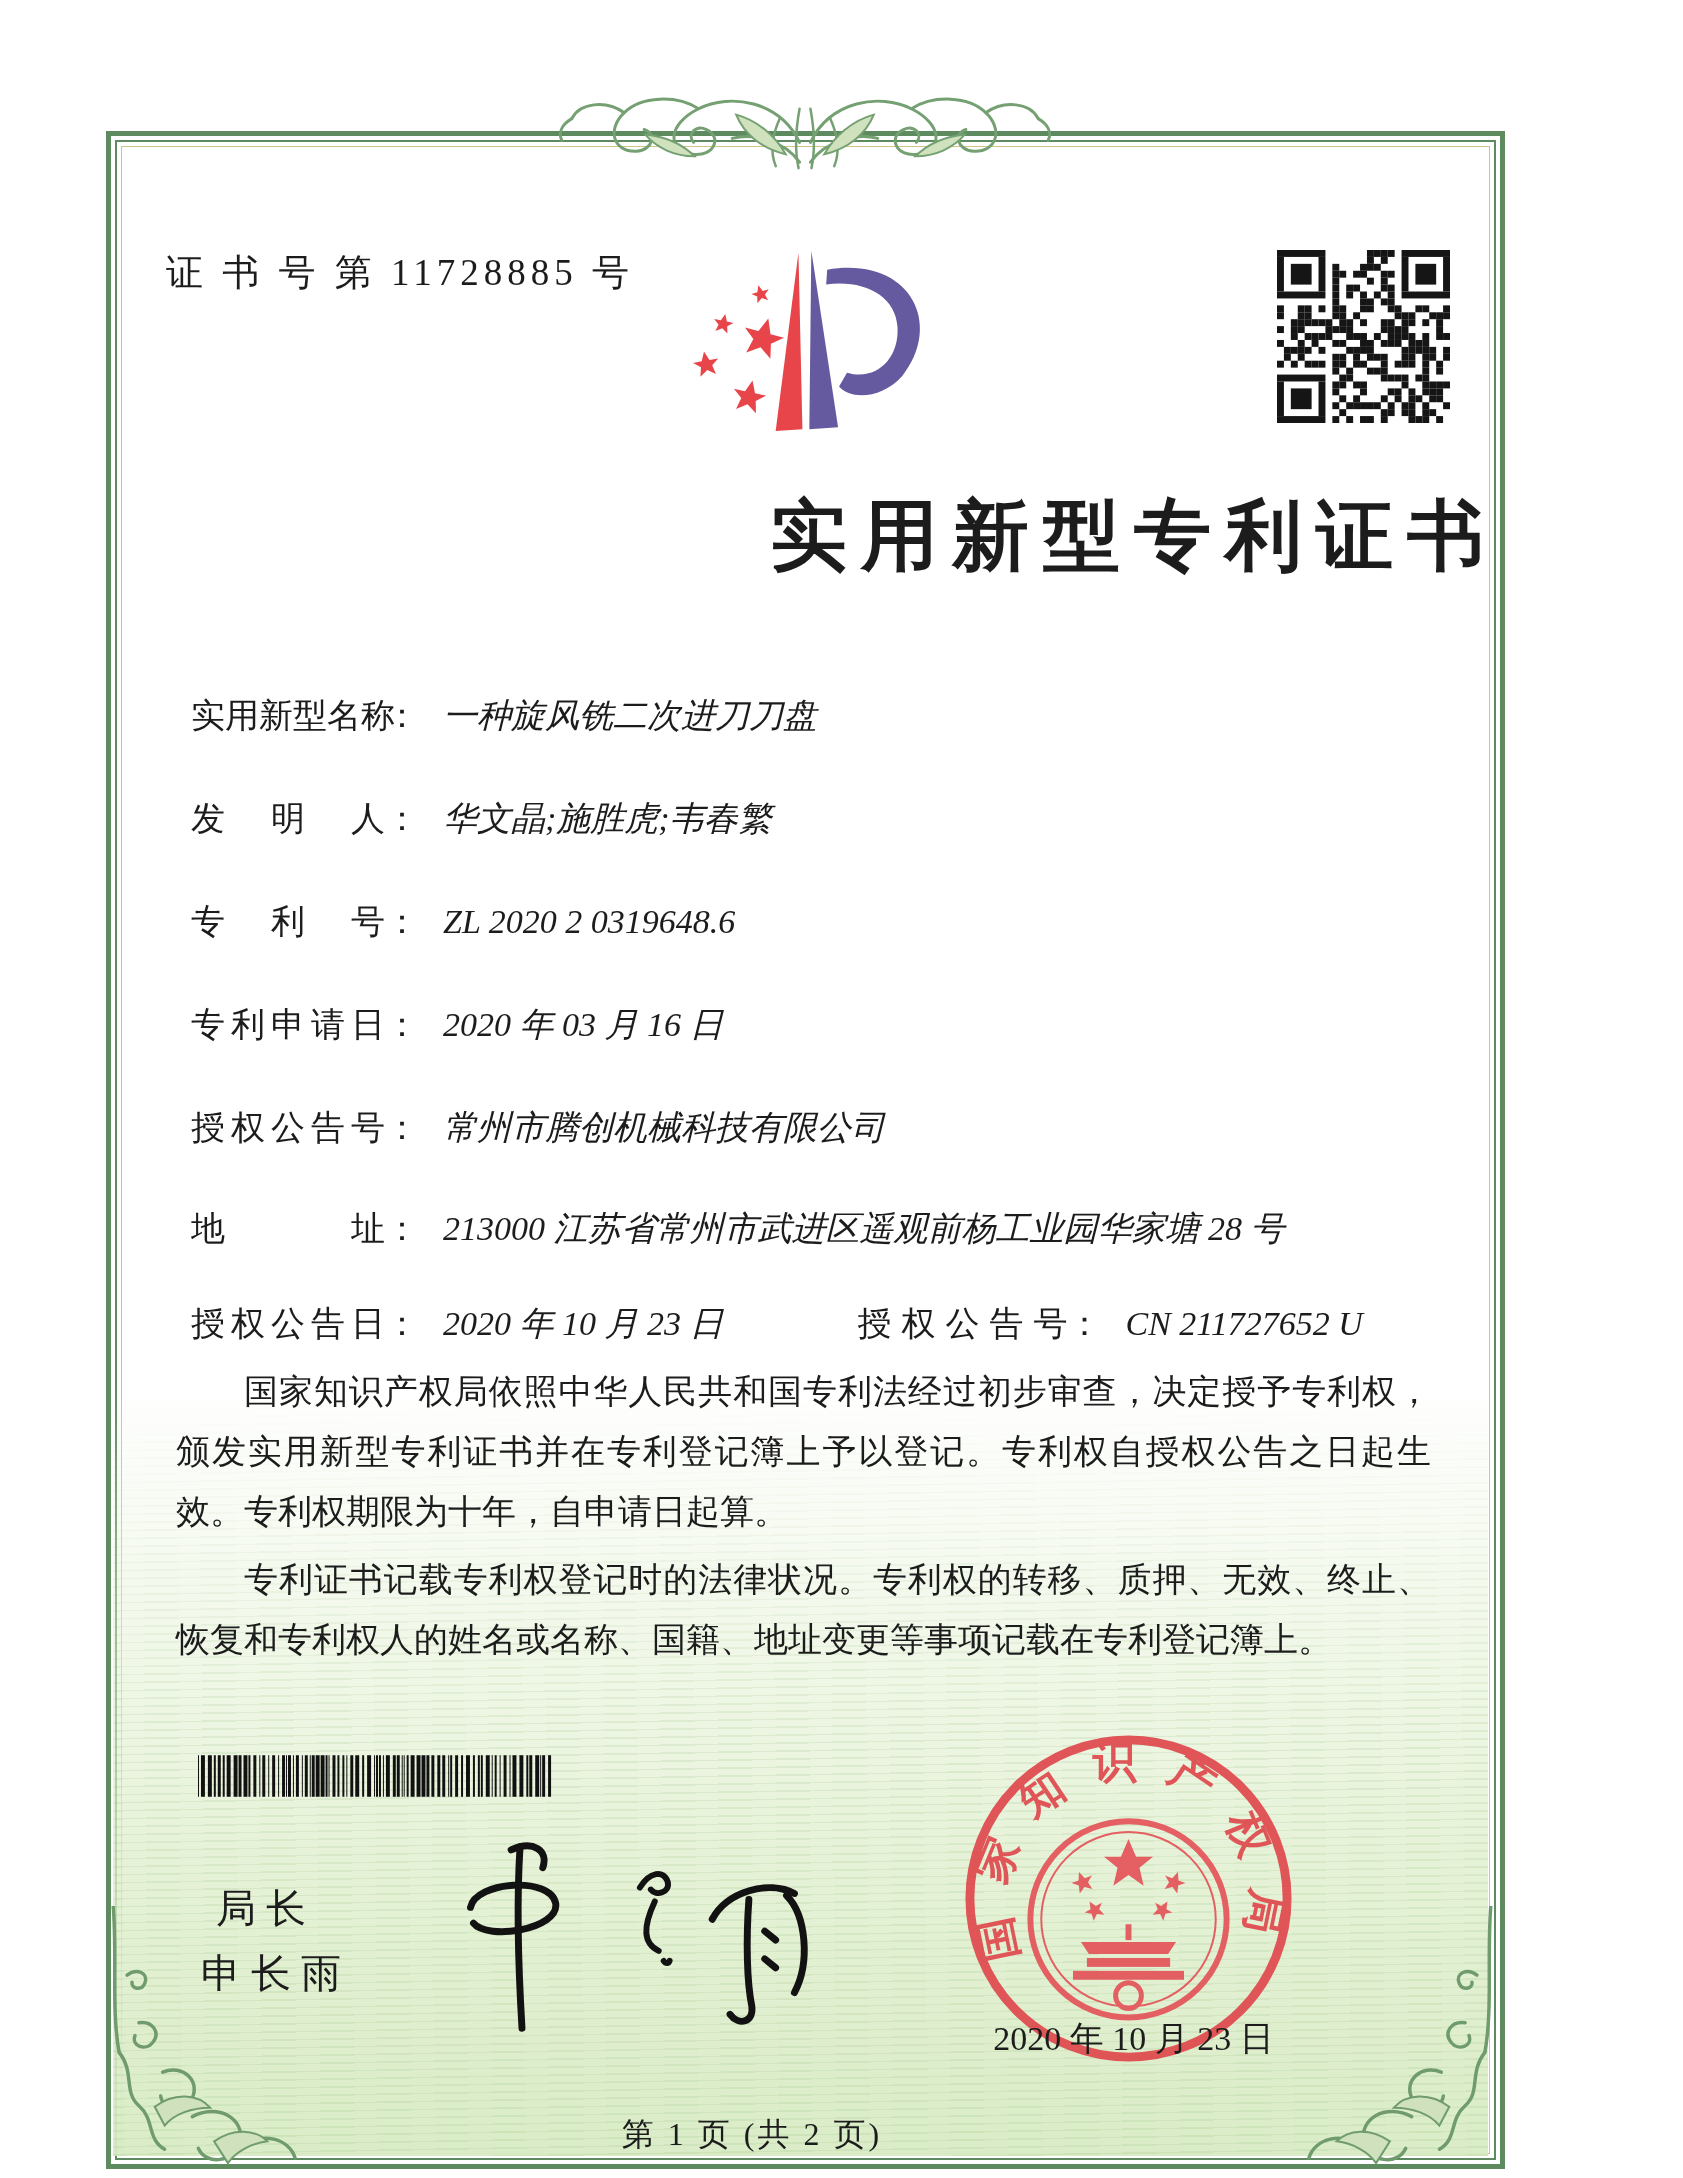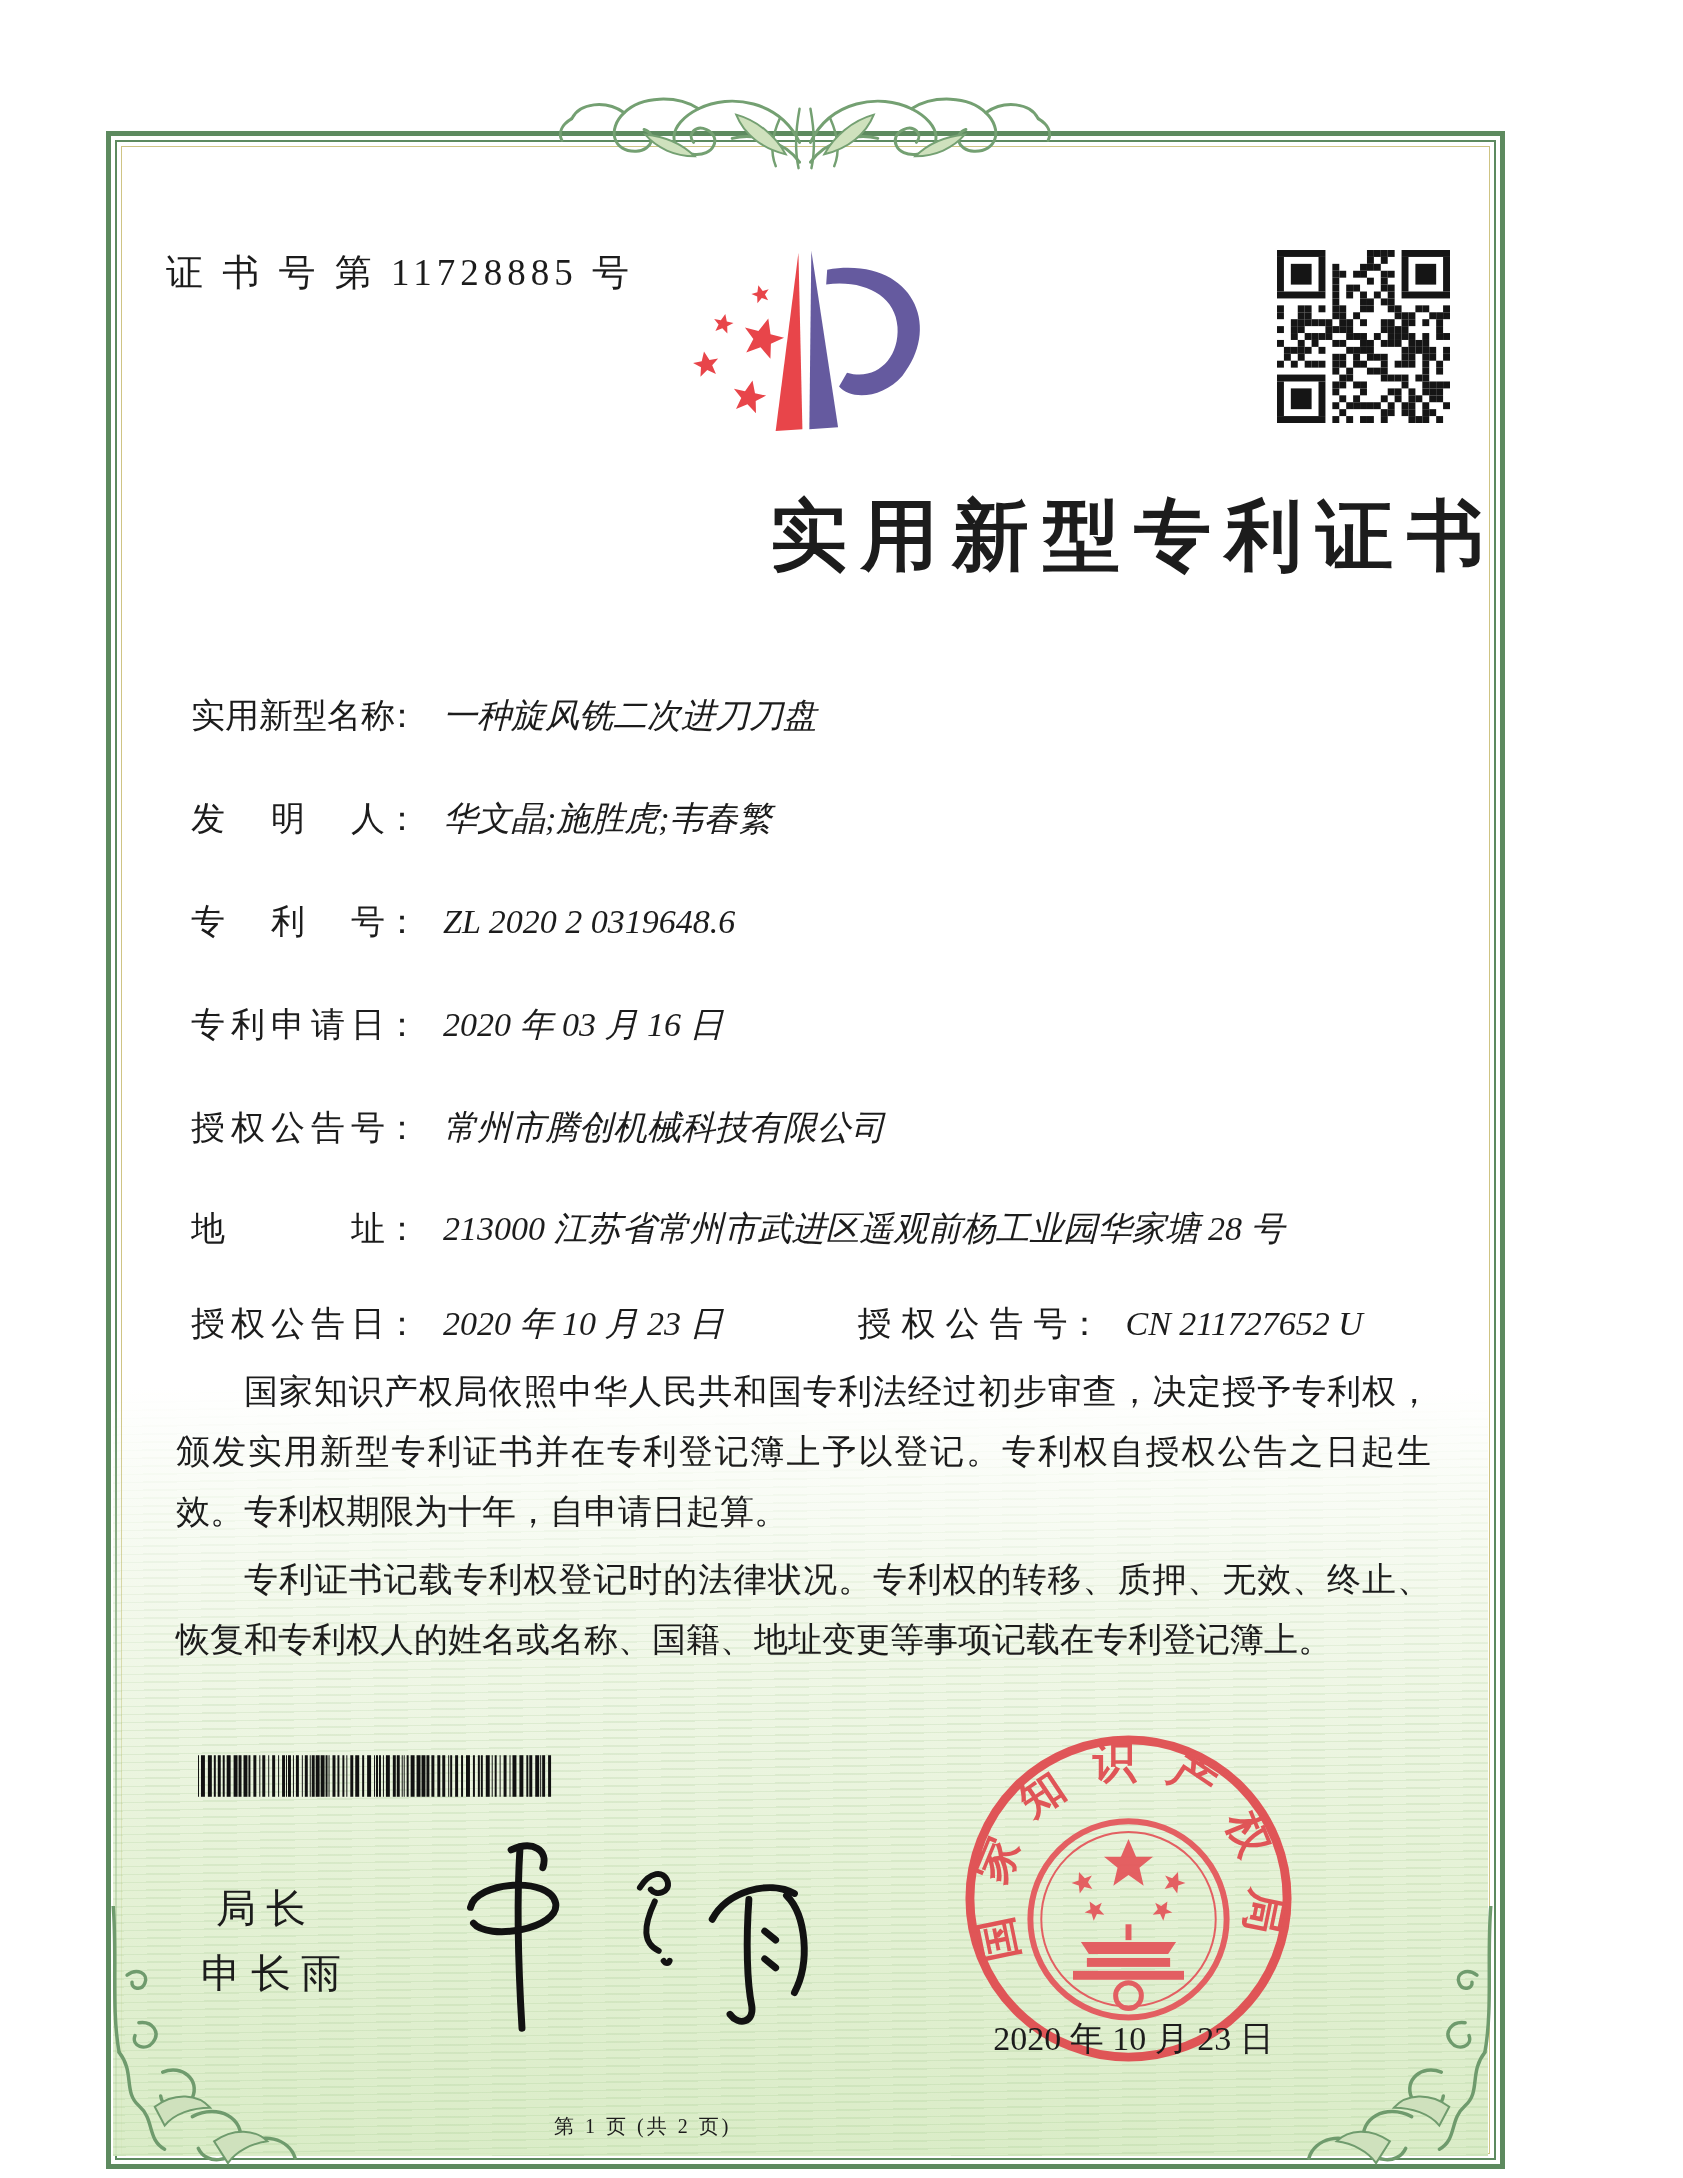--- a/index.html
+++ b/index.html
@@ -40,21 +40,21 @@
   .lbl2{display:inline-block;width:210px;text-align:justify;text-align-last:justify;text-justify:inter-character;vertical-align:bottom;}
 
   
   .paras{left:168px;top:1354px;width:1271px;font-size:34px;line-height:60px;text-align:justify;}
   .paras p{margin:8px;text-indent:2em;}
 
   
   .signer-title{left:201px;top:1881px;font-size:40px;letter-spacing:10px;font-family:"Liberation Sans","DejaVu Sans",sans-serif;margin-left:15px;}
   .signer-name{left:201px;top:1946px;font-size:40px;letter-spacing:10px;font-family:"Liberation Sans","DejaVu Sans",sans-serif;}
   .seal-date{left:990px;top:2016px;width:287px;text-align:center;font-size:34px;z-index:6;}
-  .footer{left:554px;top:2113px;width:396px;text-align:left;font-size:20px;letter-spacing:3px;}
+  .footer{left:554px;top:2113px;width:396px;text-align:center;font-size:32px;letter-spacing:3px;}
 
   svg{display:block;}
 </style>
 </head>
 <body>
 
 <div class="abs frame">
   <div class="frame-inner">
     <div class="frame-gold"></div>
   </div>

